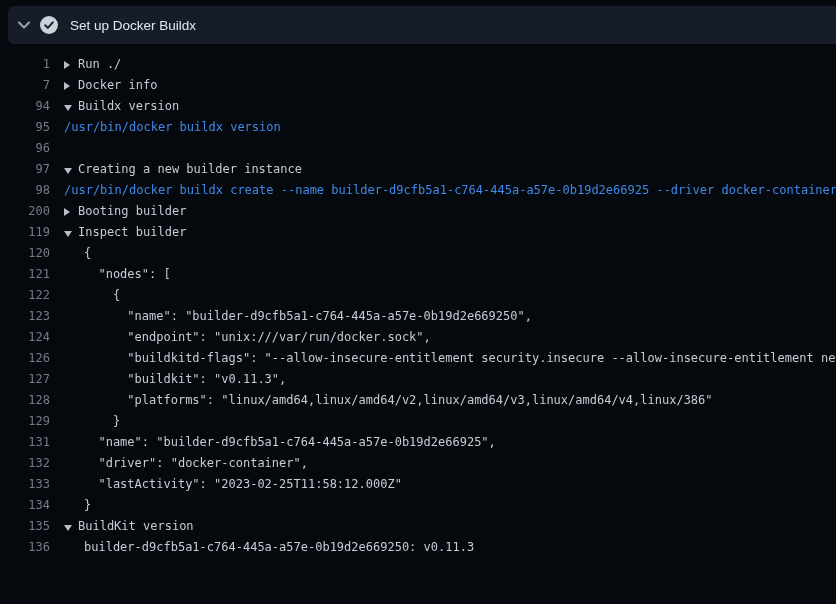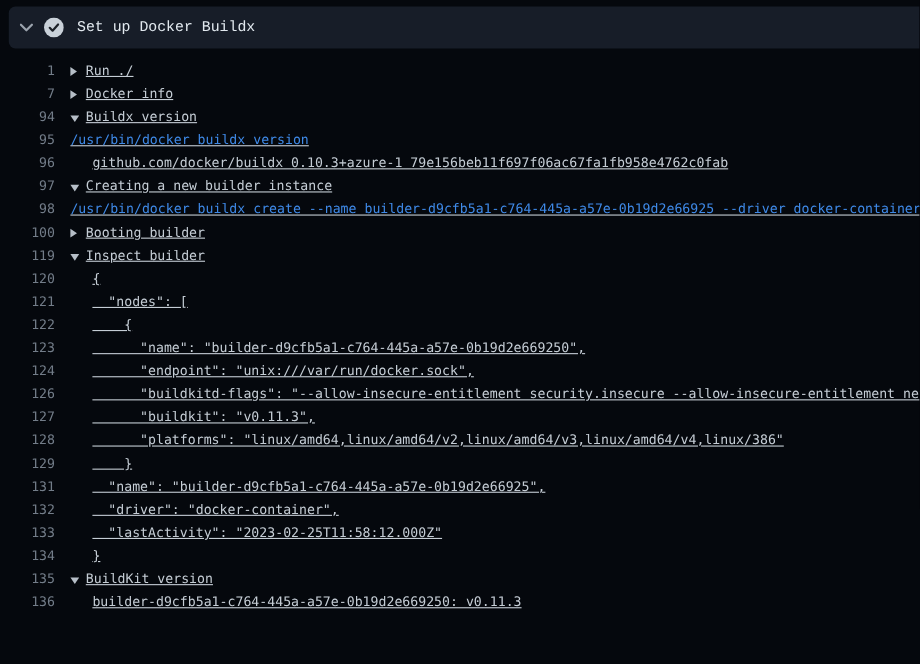--- a/index.html
+++ b/index.html
@@ -29,21 +29,21 @@
     border-radius: 6px 0 0 6px;
     display: flex;
     align-items: center;
     padding: 0 10px;
     cursor: pointer;
   }
   .chevron-wrap { width: 12px; height: 12px; display: flex; align-items: center; justify-content: center; }
   .status-wrap { margin-left: 10px; width: 18px; height: 18px; }
   .step-title {
     margin-left: 12px;
-    font-family: Liberation Mono, monospace;
+    font-family: Liberation Sans, sans-serif;
     font-size: 13.5px;
     font-weight: 400;
     color: var(--title-text);
     white-space: nowrap;
   }
   
   .log-area {
     padding-top: 10px;
     font-family: "DejaVu Sans Mono", "Liberation Mono", monospace;
     font-size: 12px;
@@ -61,21 +61,20 @@
     color: var(--line-number);
     cursor: pointer;
     user-select: none;
   }
   .body {
     margin-left: 14px;
     display: flex;
     align-items: center;
     white-space: pre;
     color: var(--log-text);
-    text-decoration: underline;
   }
   .row.group .body { cursor: pointer; }
   .row.command .txt { color: var(--command-text); }
   .row.output .body { padding-left: 20px; }
   .txt { white-space: pre; }
   .tri-box {
     width: 14px;
     display: inline-flex;
     align-items: center;
     flex: 0 0 14px;
@@ -141,43 +140,39 @@
   </div>
     <div class="row command">
     <span class="num">95</span>
     <span class="body">
       
       <span class="txt">/usr/bin/docker buildx version</span>
     </span>
   </div>
     <div class="row output">
     <span class="num">96</span>
-    <span class="body">
-      
-      <span class="txt">github.com/docker/buildx 0.10.3+azure-1 79e156beb11f697f06ac67fa1fb958e4762c0fab</span>
-    </span>
   </div>
     <div class="row group-expanded group">
     <span class="num">97</span>
     <span class="body">
       <span class="tri-box">
         <span class="tri tri-down"></span>
       </span>
       <span class="txt">Creating a new builder instance</span>
     </span>
   </div>
     <div class="row command">
     <span class="num">98</span>
     <span class="body">
       
       <span class="txt">/usr/bin/docker buildx create --name builder-d9cfb5a1-c764-445a-a57e-0b19d2e66925 --driver docker-container</span>
     </span>
   </div>
     <div class="row group-collapsed group">
-    <span class="num">100</span>
+    <span class="num">200</span>
     <span class="body">
       <span class="tri-box">
         <span class="tri tri-right"></span>
       </span>
       <span class="txt">Booting builder</span>
     </span>
   </div>
     <div class="row group-expanded group">
     <span class="num">119</span>
     <span class="body">

